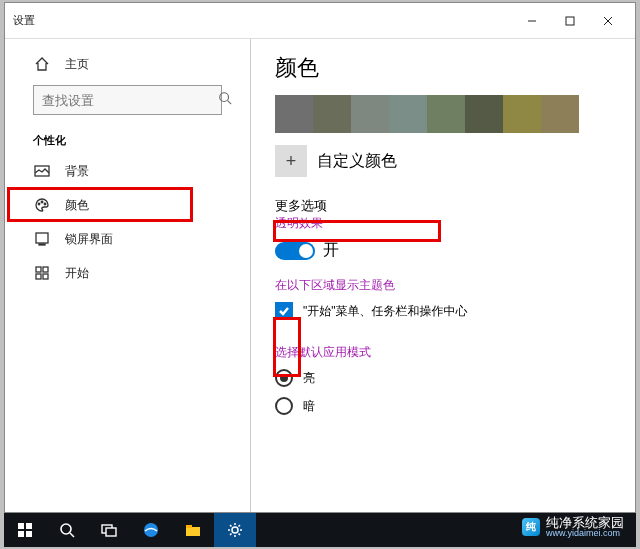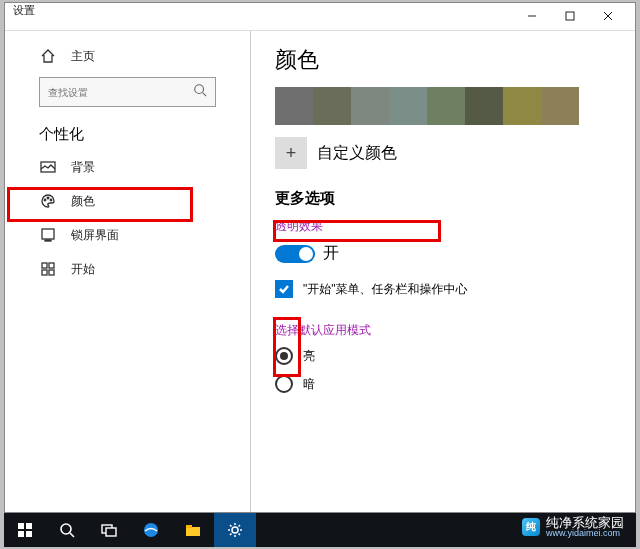--- a/index.html
+++ b/index.html
@@ -1,39 +1,39 @@
 <!DOCTYPE html>
 <html><head>
   <meta charset="utf-8">
   <style>
     * { margin: 0; padding: 0; box-sizing: border-box; font-family: "Microsoft YaHei", "Segoe UI", sans-serif; }
     body { width: 640px; height: 549px; background: #c0c0c0; overflow: hidden; position: relative; }
     .window { position: absolute; left: 4px; top: 2px; width: 632px; height: 511px; background: #fff; border: 1px solid #888; display: flex; flex-direction: column; }
-    .titlebar { height: 28px; display: flex; padding: 0 8px; border-bottom: 1px solid #ddd; }
+    .titlebar { height: 36px; display: flex; align-items: center; padding: 0 8px; border-bottom: 1px solid #ddd; }
     .titlebar-title { font-size: 11px; color: #222; flex: 1; }
     .winbtns { display: flex; }
     .winbtn { width: 38px; height: 26px; display: flex; align-items: center; justify-content: center; font-size: 10px; color: #222; cursor: default; }
     .winbtn svg { width: 10px; height: 10px; }
     .body { flex: 1; display: flex; overflow: hidden; }
-    .sidebar { width: 246px; border-right: 1px solid #ccc; padding: 8px 18px; overflow: hidden; }
+    .sidebar { width: 246px; border-right: 1px solid #ccc; padding: 8px 12px; overflow: hidden; }
     .side-item { height: 34px; display: flex; align-items: center; padding: 0 16px; font-size: 12px; color: #222; }
     .side-item .icon { width: 18px; height: 18px; margin-right: 14px; display: flex; align-items: center; justify-content: center; }
     .side-item .icon svg { width: 16px; height: 16px; stroke: #333; fill: none; stroke-width: 1.3; }
     .search-wrap { padding: 4px 16px 10px; }
     .search { height: 30px; border: 1px solid #999; display: flex; align-items: center; padding: 0 8px; background: #f7f7f7; }
-    .search input { flex: 1; border: none; background: transparent; font-size: 10px; outline: none; color: #666; }
-    .section-label { padding: 8px 16px 6px; font-size: 15px; font-weight: 400; color: #000; }
+    .search input { flex: 1; border: none; background: transparent; font-size: 13px; outline: none; color: #666; }
+    .section-label { padding: 8px 16px 6px; font-size: 11px; font-weight: 700; color: #000; }
     .red-box { position: absolute; border: 3px solid #e60000; pointer-events: none; }
     .content { flex: 1; padding: 14px 24px; overflow: hidden; }
     h1 { font-size: 22px; font-weight: 400; margin-bottom: 12px; }
     .swatches { display: flex; gap: 0; margin-bottom: 12px; }
     .swatch { width: 38px; height: 38px; }
     .custom-row { display: flex; align-items: center; gap: 10px; margin-bottom: 20px; }
     .plus-btn { width: 32px; height: 32px; background: #ddd; display: flex; align-items: center; justify-content: center; font-size: 18px; color: #444; }
-    .subhead { font-size: 15px; font-weight: 700; margin-bottom: 10px; }
+    .subhead { font-size: 13px; font-weight: 400; }
     .label { font-size: 12px; color: #a21caf; margin-bottom: 8px; }
     .toggle { width: 40px; height: 18px; border-radius: 9px; background: #0078d4; position: relative; display: inline-block; margin-right: 8px; vertical-align: middle; }
     .toggle::after { content: ""; position: absolute; right: 2px; top: 2px; width: 14px; height: 14px; border-radius: 50%; background: #fff; }
     .toggle-row { display: flex; align-items: center; margin-bottom: 16px; }
     .check-row { display: flex; align-items: center; margin-bottom: 10px; font-size: 12px; }
     .checkbox { width: 18px; height: 18px; background: #0078d4; margin-right: 10px; display: flex; align-items: center; justify-content: center; }
     .checkbox svg { width: 12px; height: 12px; stroke: #fff; stroke-width: 2.5; fill: none; }
     .radio-row { display: flex; align-items: center; margin-bottom: 10px; font-size: 12px; }
     .radio { width: 18px; height: 18px; border: 2px solid #333; border-radius: 50%; margin-right: 10px; display: flex; align-items: center; justify-content: center; }
     .radio.sel::after { content: ""; width: 8px; height: 8px; border-radius: 50%; background: #333; }
@@ -146,20 +146,21 @@
       <div class="custom-row">
         <div class="plus-btn">+</div>
         <span>自定义颜色</span>
       </div>
       <div class="subhead">更多选项</div>
       <div class="label">透明效果</div>
       <div class="toggle-row">
         <span class="toggle"></span>
         <span>开</span>
       </div>
+      <div class="label">在以下区域显示主题色</div>
       <div class="check-row">
         <span class="checkbox">
             <svg viewBox="0 0 12 12">
               <polyline points="2,6 5,9 10,3"></polyline>
             </svg>
           </span>
         <span>"开始"菜单、任务栏和操作中心</span>
       </div>
       <div class="label" style="margin-top:24px">选择默认应用模式</div>
       <div class="radio-row">

